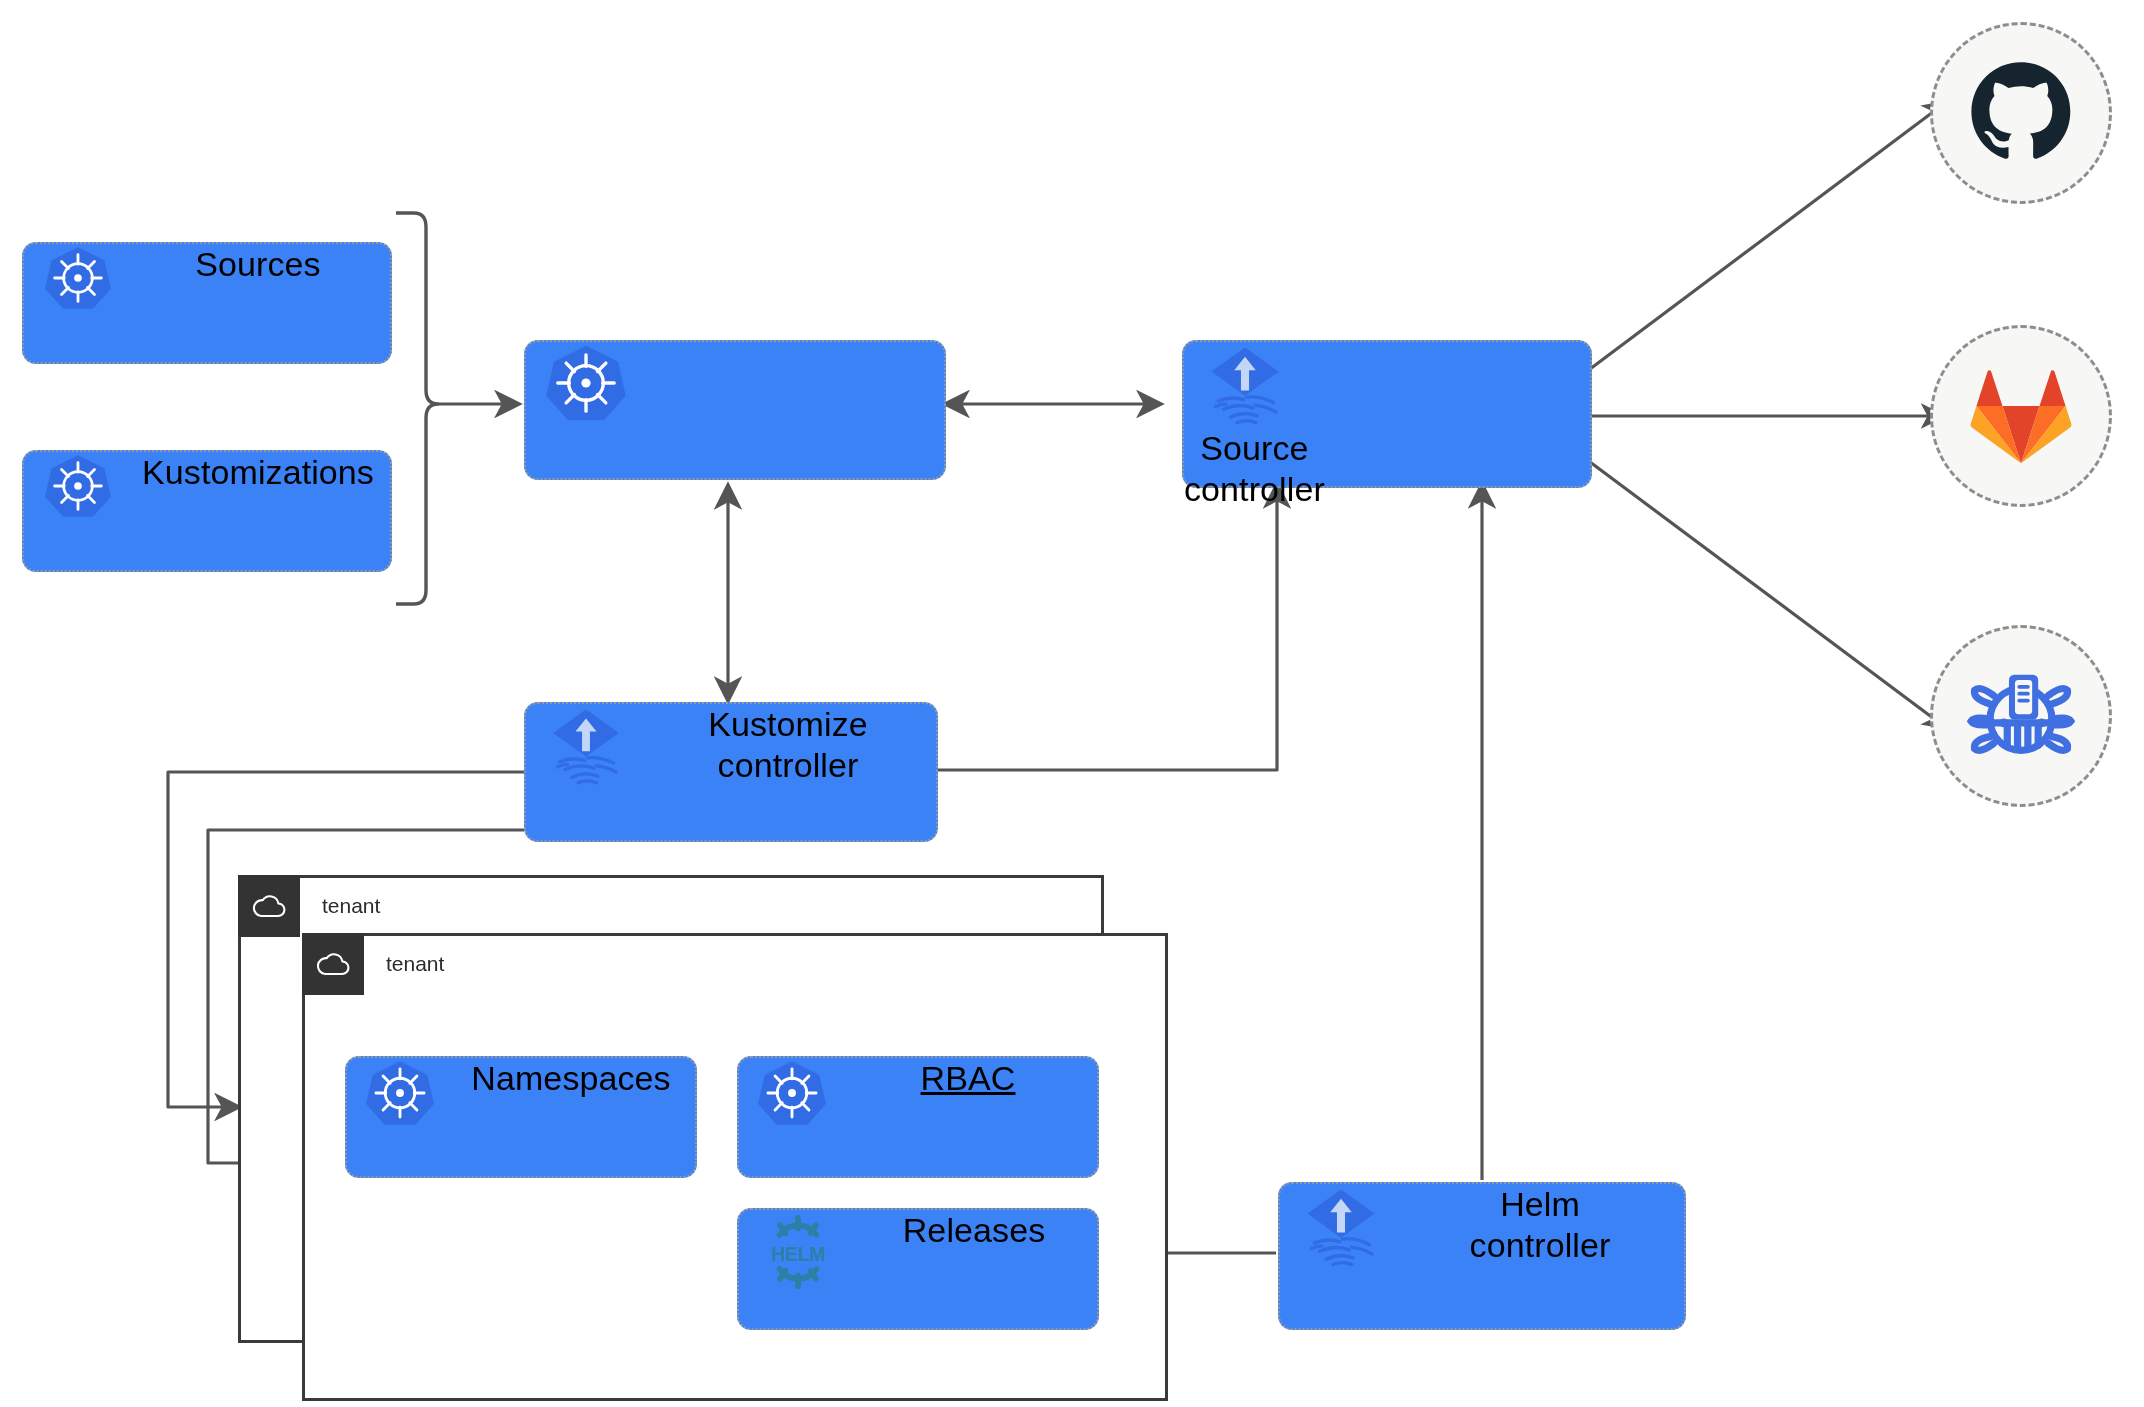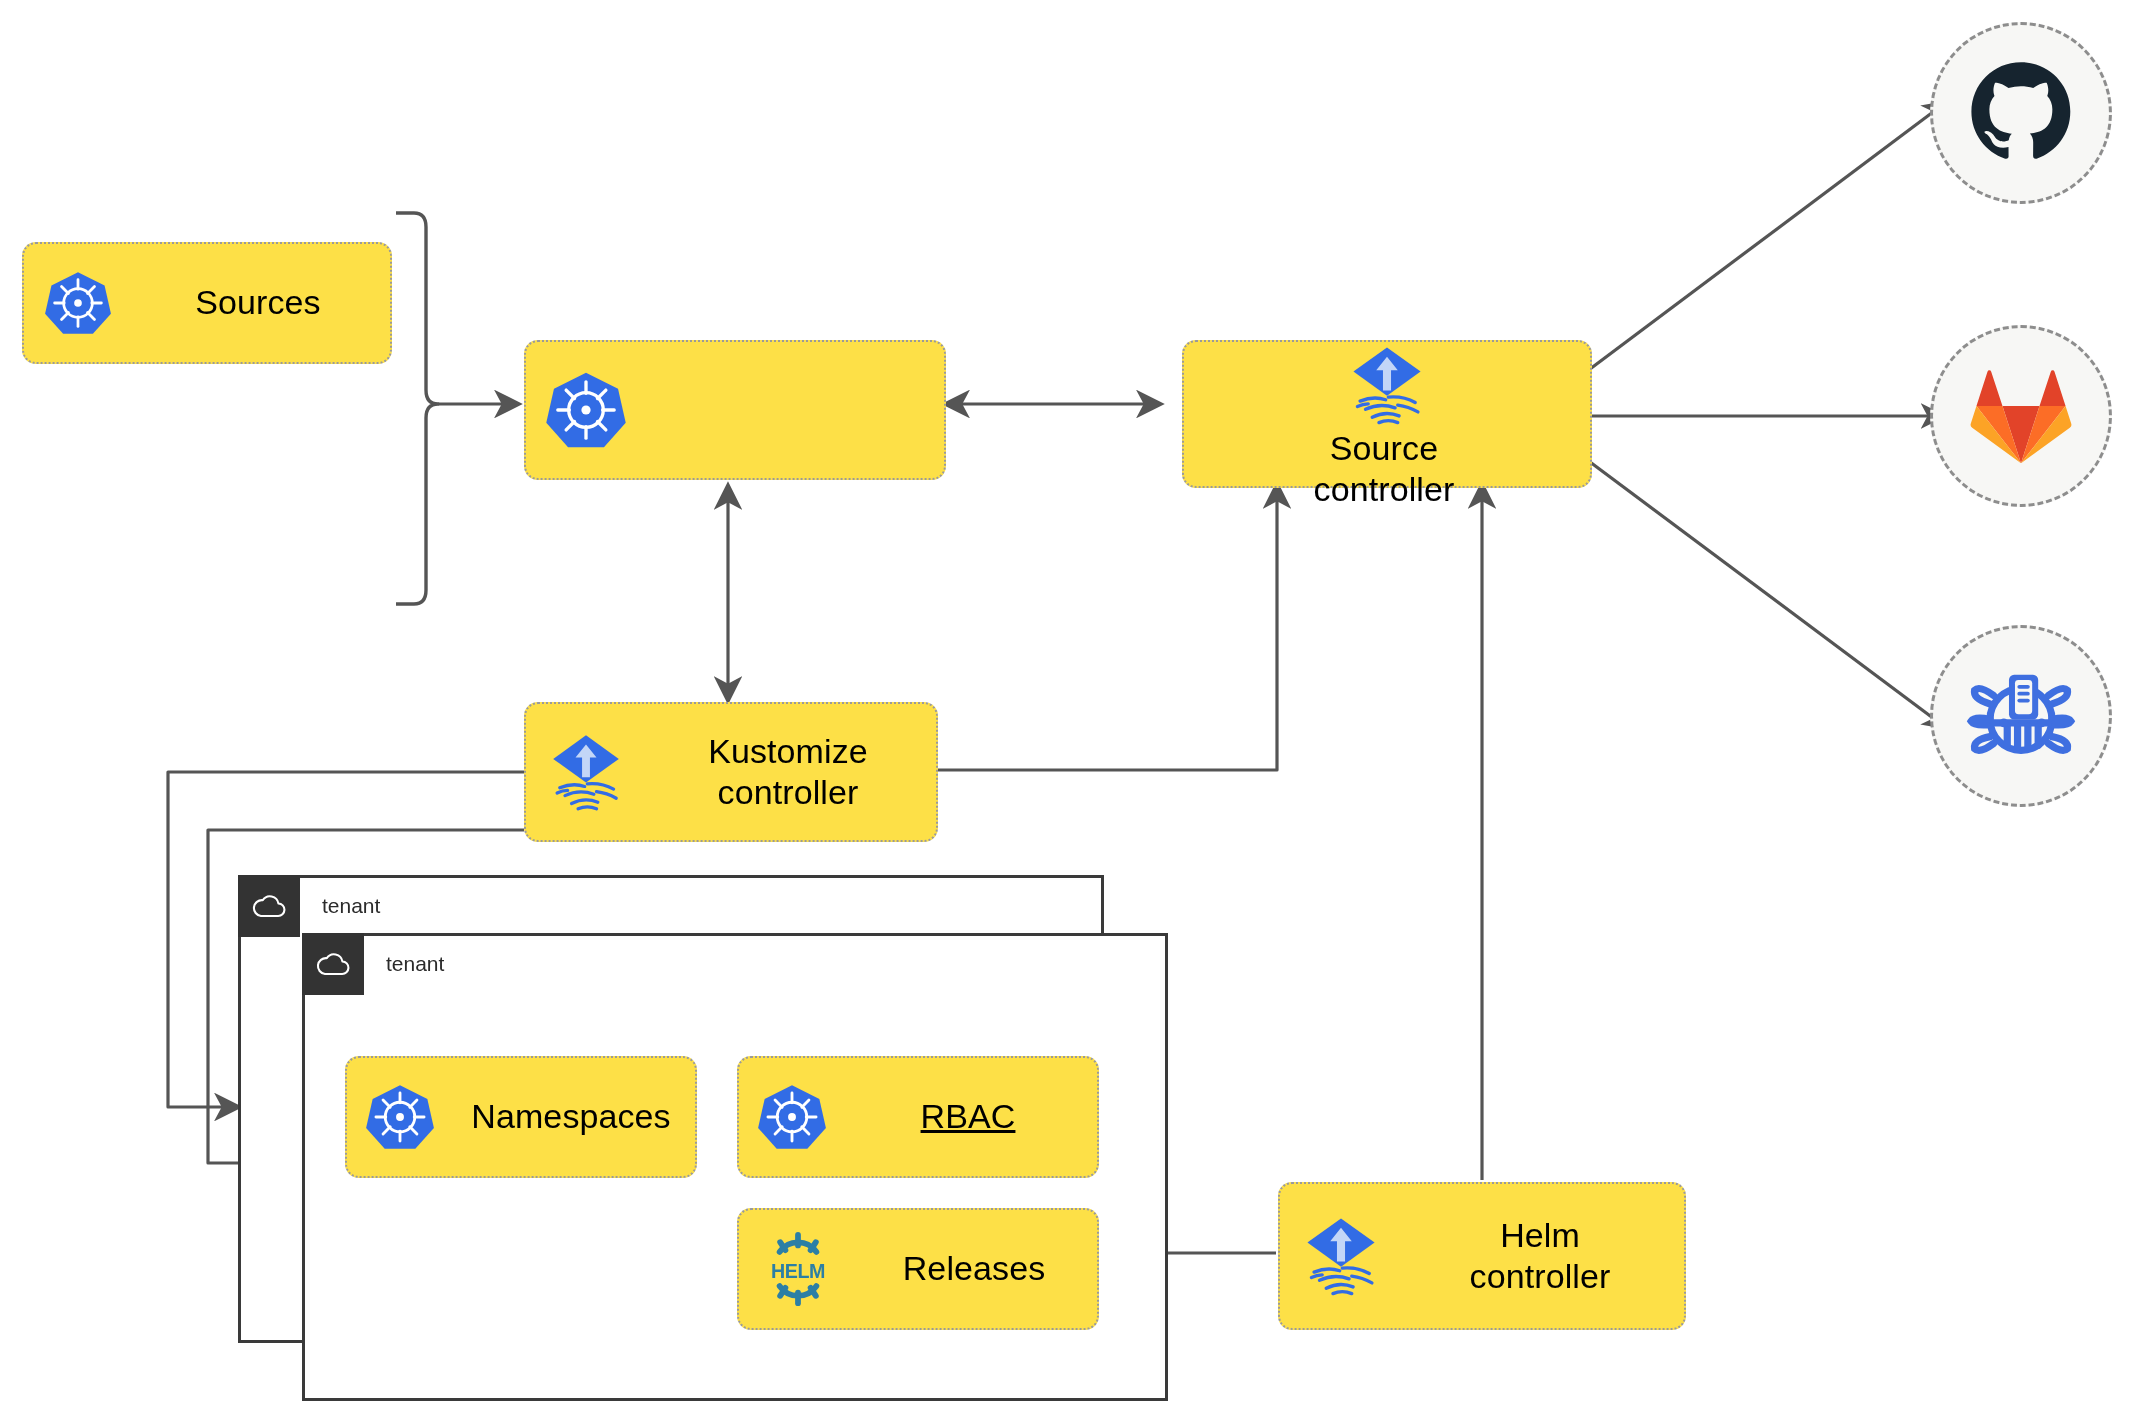--- a/index.html
+++ b/index.html
@@ -5,24 +5,24 @@
 <style>
   html,body{margin:0;padding:0;background:#ffffff;}
   body{width:2144px;height:1407px;position:relative;overflow:hidden;
        font-family:"Liberation Sans","DejaVu Sans",sans-serif;}
   #canvas{position:absolute;inset:0;width:2144px;height:2144px;}
   .svg-layer{position:absolute;left:0;top:0;width:2144px;height:1407px;}
 
   
   .node{
     position:absolute;
-    background:#fde047;
+    background:#3b82f6;
     border:2px dotted #9a9a9a;
     border-radius:14px;
-    display:flex;align-items:center;
+    display:flex;align-items:flex-start;
     box-sizing:border-box;
   }
   .node .ico{flex:0 0 auto;display:flex;align-items:center;justify-content:center;}
   .node .lbl{
     flex:1 1 auto;text-align:center;color:#000;
     font-size:34px;line-height:1.22;letter-spacing:0.1px;
     padding-right:6px;white-space:pre-line;
   }
 
   
@@ -111,20 +111,40 @@
           <path d="M16.5 16.5 L23 23"></path>
             <path d="M41 41 L47.5 47.5"></path>
           <path d="M47.5 16.5 L41 23"></path>
             <path d="M23 41 L16.5 47.5"></path>
         </g>
       </svg>
     </span>
     <span class="lbl">Sources</span>
   </div>
 
+  <div class="node" style="left:22px;top:450px;width:370px;height:122px;">
+    <span class="ico" style="width:108px;">
+      <svg width="68" height="68" viewBox="0 0 64 64">
+        <polygon points="32,3 57,15.5 63,42 46,61 18,61 1,42 7,15.5" fill="#326CE5"></polygon>
+        <g fill="none" stroke="#ffffff" stroke-width="2.6" stroke-linecap="round">
+          <circle cx="32" cy="32" r="13.5"></circle>
+          <circle cx="32" cy="32" r="3.6" fill="#ffffff" stroke="none"></circle>
+          <path d="M32 10 L32 19"></path>
+            <path d="M32 45 L32 54"></path>
+          <path d="M10 32 L19 32"></path>
+            <path d="M45 32 L54 32"></path>
+          <path d="M16.5 16.5 L23 23"></path>
+            <path d="M41 41 L47.5 47.5"></path>
+          <path d="M47.5 16.5 L41 23"></path>
+            <path d="M23 41 L16.5 47.5"></path>
+        </g>
+      </svg>
+    </span>
+    <span class="lbl">Kustomizations</span>
+  </div>
 
   <div class="node" style="left:524px;top:340px;width:422px;height:140px;">
     <span class="ico" style="width:120px;">
       <svg width="82" height="82" viewBox="0 0 64 64">
         <polygon points="32,3 57,15.5 63,42 46,61 18,61 1,42 7,15.5" fill="#326CE5"></polygon>
         <g fill="none" stroke="#ffffff" stroke-width="2.6" stroke-linecap="round">
           <circle cx="32" cy="32" r="13.5"></circle>
           <circle cx="32" cy="32" r="3.6" fill="#ffffff" stroke="none"></circle>
           <path d="M32 10 L32 19"></path>
             <path d="M32 45 L32 54"></path>

